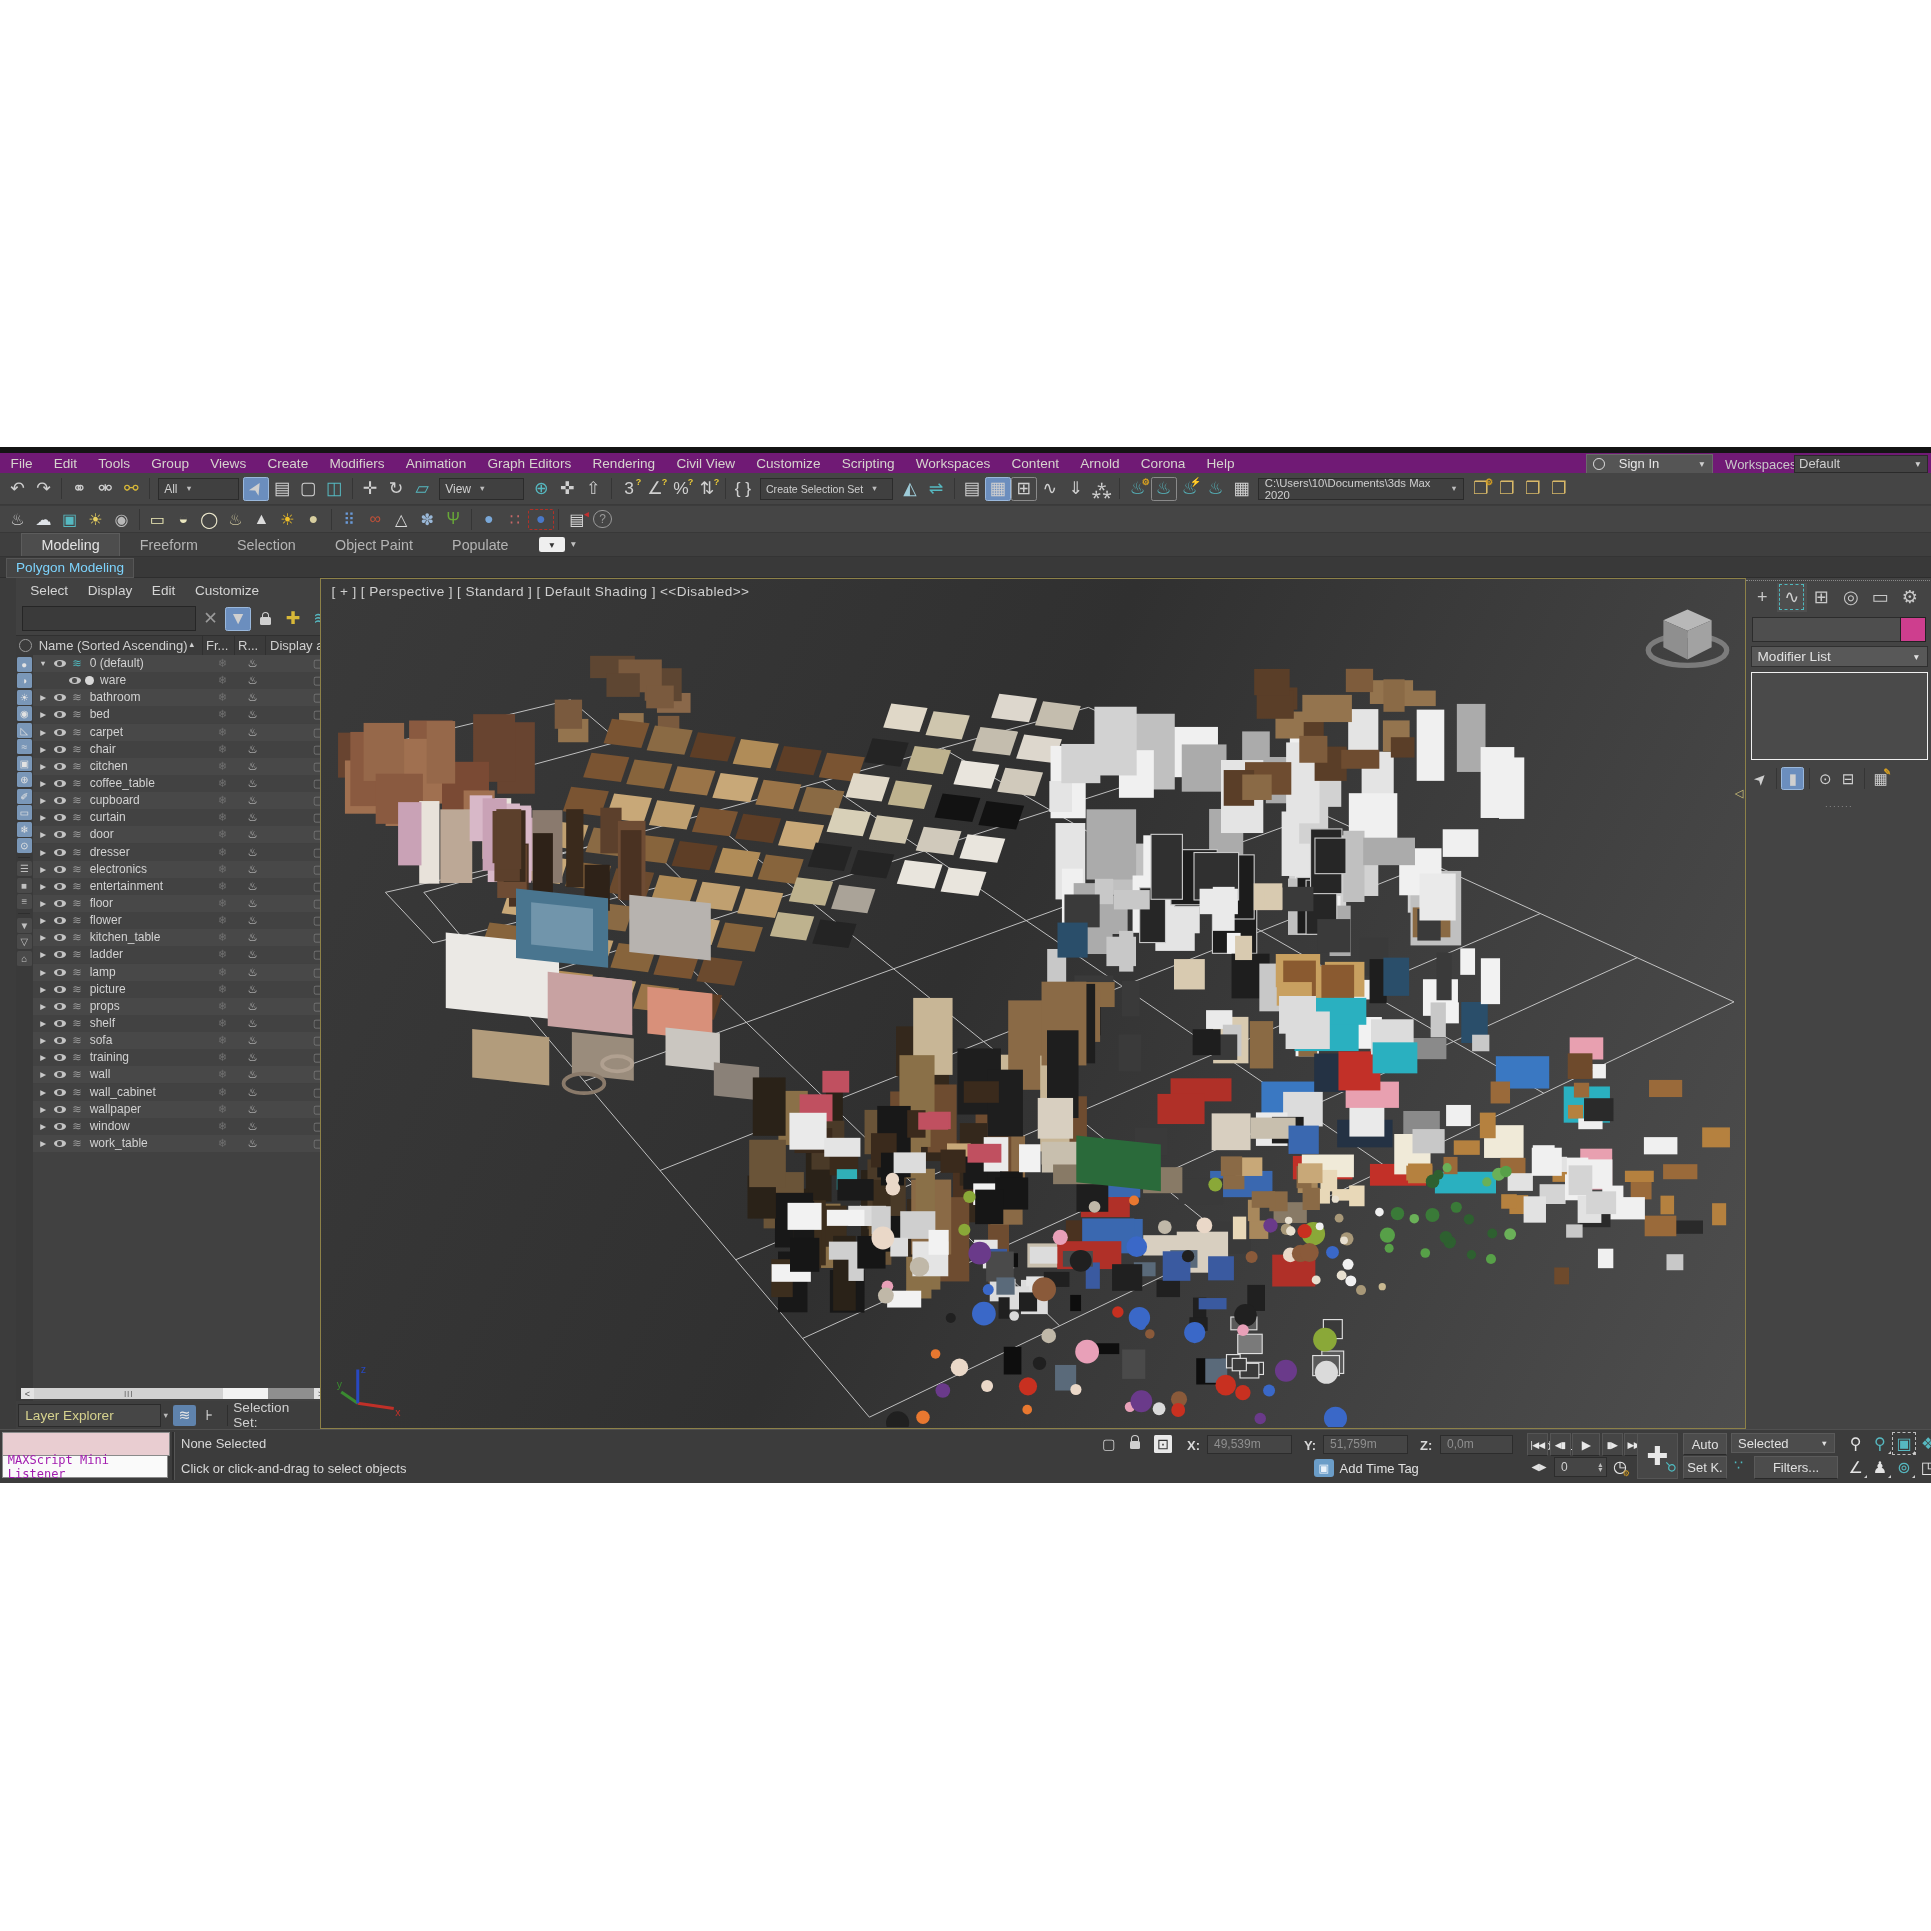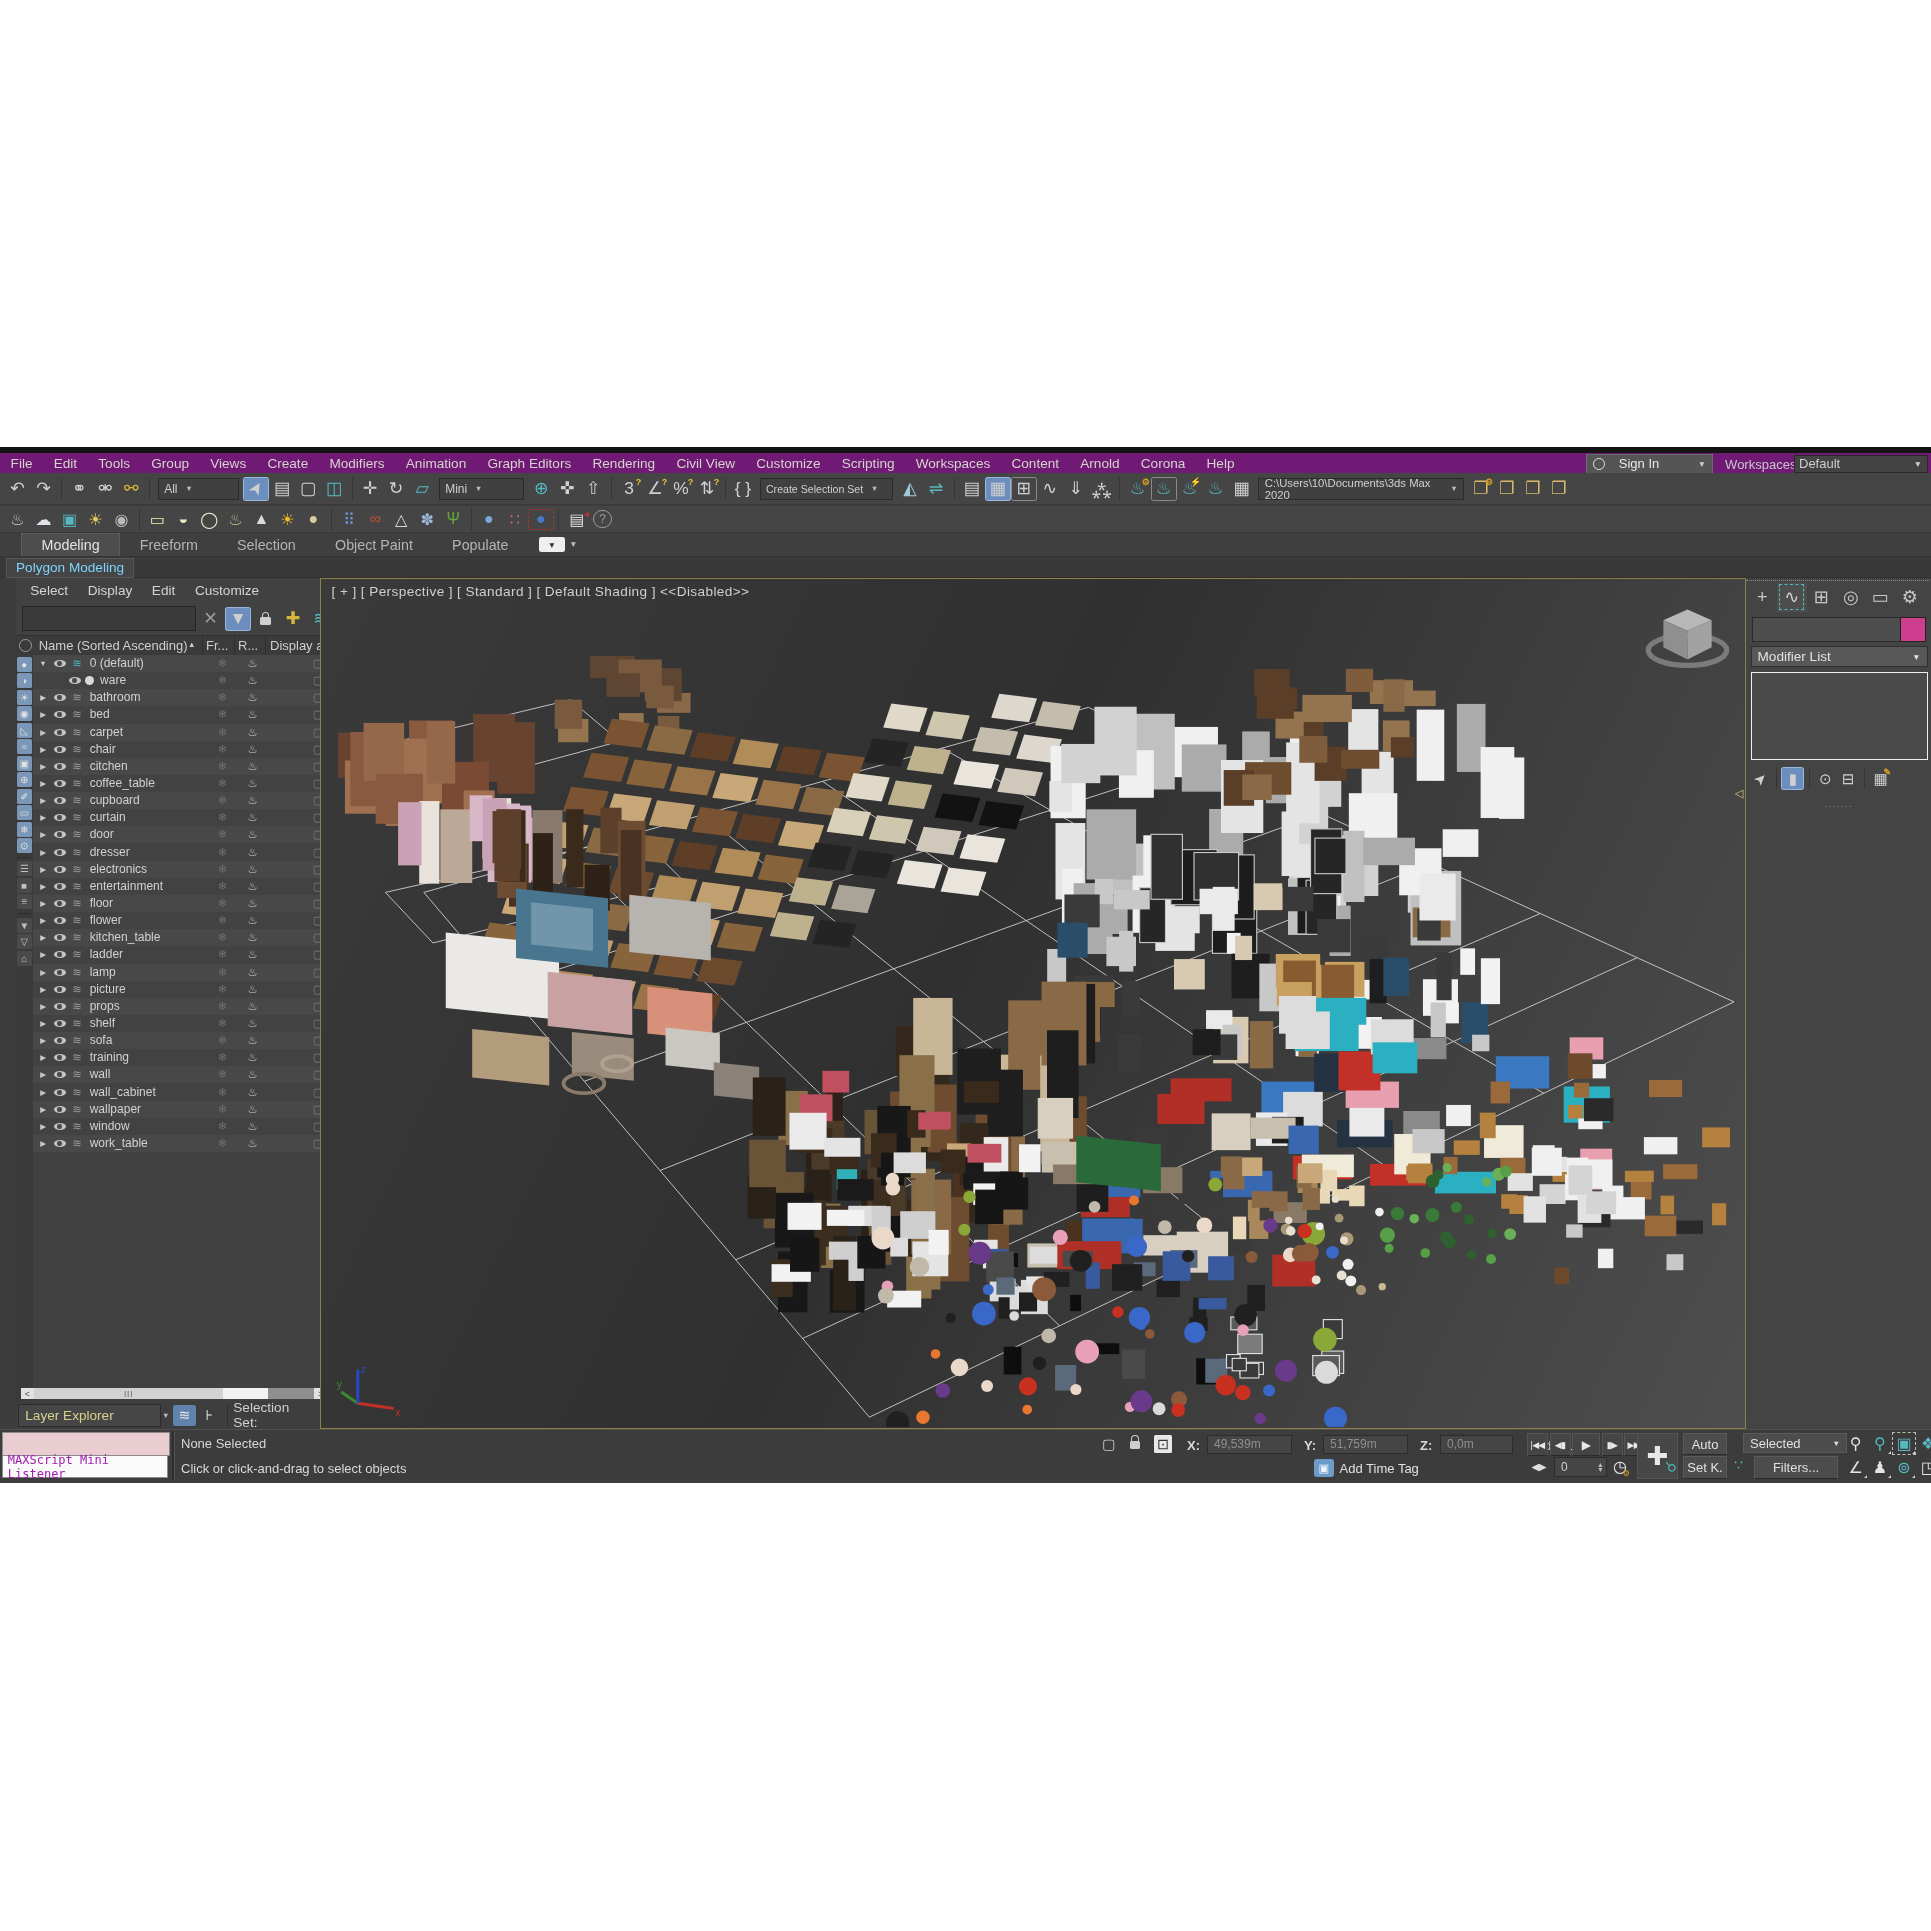--- a/index.html
+++ b/index.html
@@ -123,21 +123,21 @@
   .pbtn{min-width:19px;height:21px;background:#454545;border:0.8px solid #555;border-bottom-color:#2a2a2a;display:flex;align-items:center;justify-content:center;color:#e8e8e8;font-size:9px;letter-spacing:-0.8px;}
   .pbtn.big{min-width:26px;font-size:12px;}
   .keymode{position:absolute;top:27px;width:24px;height:19.6px;display:flex;align-items:center;justify-content:center;color:#e0e0e0;font-size:9.8px;}
   .framebox{position:absolute;top:27px;width:53px;height:19.6px;background:#454545;border:0.8px solid #2c2c2c;color:#d0d0d0;font-size:12px;display:flex;align-items:center;padding-left:6px;box-sizing:border-box;}
   .framebox .spin{margin-left:auto;margin-right:2.3px;font-size:6.8px;color:#bbb;line-height:5.3px;}
   .clock{position:absolute;top:27px;font-size:16px;color:#e8e8e8;}
   .clock .sub{position:absolute;right:-3px;bottom:-1.5px;font-size:8.3px;color:#d8a020;}
   .bigkey{position:absolute;top:3px;width:39px;height:44px;background:#474747;border:0.8px solid #555;display:flex;align-items:center;justify-content:center;color:#e8e8e8;font-size:26px;}
   .bigkey .sub{position:absolute;right:1.5px;bottom:3px;font-size:13.6px;color:#4fb9be;transform:rotate(135deg);}
   .kbtn{position:absolute;height:20.4px;background:#4c4c4c;border:0.8px solid #5a5a5a;border-bottom-color:#2a2a2a;color:#e0e0e0;font-size:13px;display:flex;align-items:center;justify-content:center;}
-  .seldd{position:absolute;top:3px;width:104px;height:20.4px;background:#4c4c4c;border:0.8px solid #5a5a5a;color:#e0e0e0;font-size:13px;display:flex;align-items:center;padding:0 6px;box-sizing:border-box;margin-left:12px;}
+  .seldd{position:absolute;top:3px;width:104px;height:20.4px;background:#4c4c4c;border:0.8px solid #5a5a5a;color:#e0e0e0;font-size:13px;display:flex;align-items:center;padding:0 6px;box-sizing:border-box;}
   .seldd .car{margin-left:auto;font-size:7.6px;}
   .keyfilter{position:absolute;top:27px;color:#4fb9be;font-size:14.3px;}
   .nav{position:absolute;top:1.5px;display:grid;grid-template-columns:repeat(4,23.4px);grid-auto-rows:23.4px;gap:0.8px;}
   .nbtn{display:flex;align-items:center;justify-content:center;font-size:16px;color:#e4e4e4;position:relative;}
   .nbtn.sel{background:#3a3a3a;outline:1.1px dashed #bdbdbd;outline-offset:-1.5px;}
   .nbtn .fly{position:absolute;right:0.8px;bottom:0.8px;width:0;height:0;border-left:3.8px solid transparent;border-bottom:3.8px solid #cfcfcf;}
 
   .g{display:inline-block;}
 </style>
 </head>
@@ -206,21 +206,21 @@
           </span><span class="icon">
             <span class="g" style="color: rgb(86, 184, 192);">◫</span>
           </span><div class="vsep"></div><span class="icon">
             <span class="g">✛</span>
           </span><span class="icon">
             <span class="g">↻</span>
           </span><span class="icon">
             <span class="g" style="color: rgb(86, 184, 192);">▱</span>
           </span></span>
       <div class="dd" style="width:73px;">
-        <span>Mini</span>
+        <span>View</span>
           <span class="car">▼</span>
       </div>
       <span id="tbC" style="display:contents"><span class="icon">
             <span class="g" style="color: rgb(86, 184, 192);">⊕</span>
           </span><span class="icon">
             <span class="g">✜</span>
           </span><span class="icon">
             <span class="g">⇧</span>
           </span><div class="vsep"></div><span class="icon">
             <span class="g">3</span>

